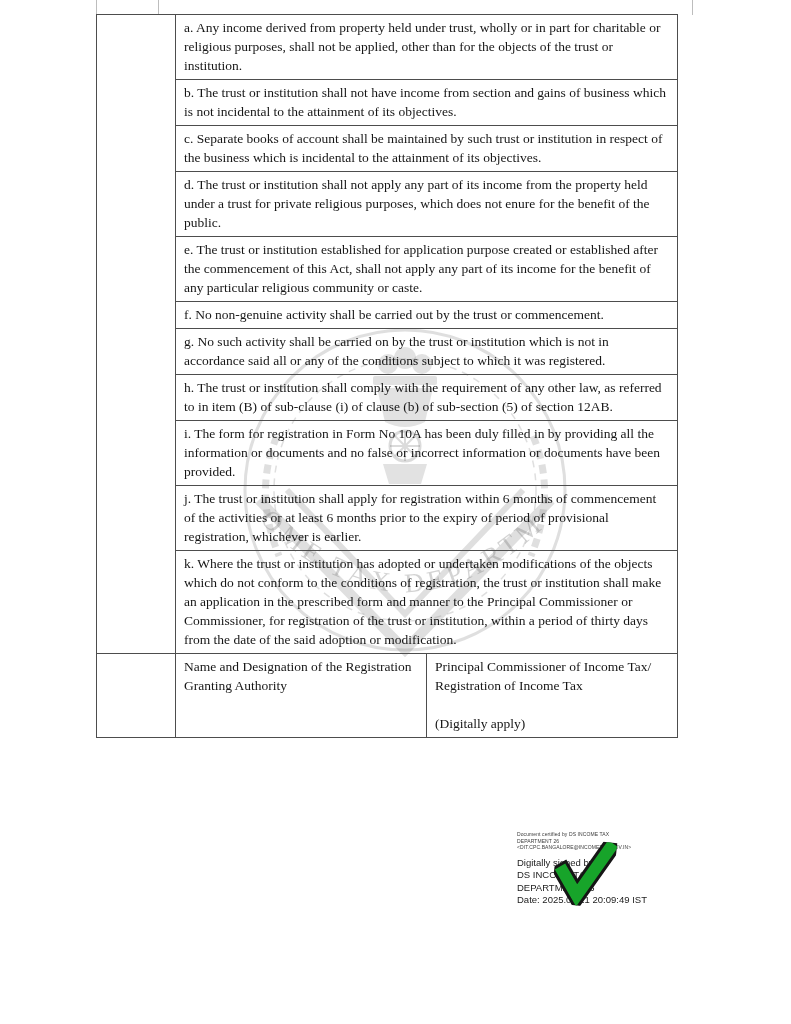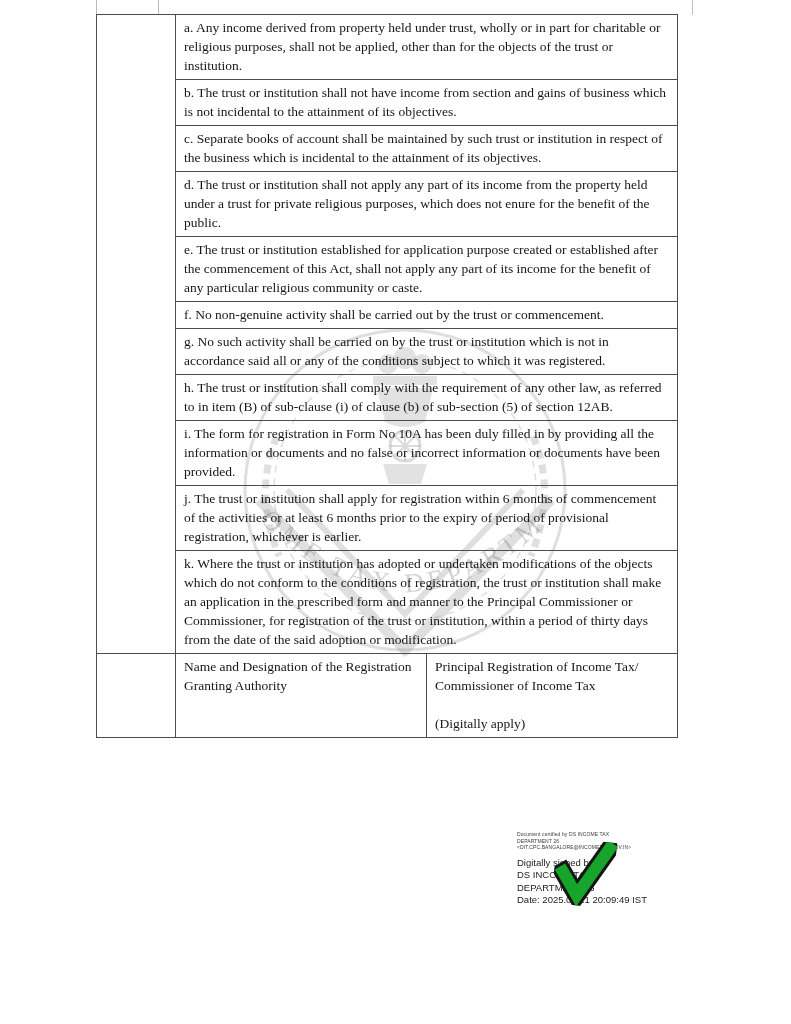--- a/index.html
+++ b/index.html
@@ -119,21 +119,21 @@
     <tr>
           <td colspan="2">j. The trust or institution shall apply for registration within 6 months of commencement of the activities or at least 6 months prior to the expiry of period of provisional registration, whichever is earlier.</td>
         </tr>
     <tr>
           <td colspan="2">k. Where the trust or institution has adopted or undertaken modifications of the objects which do not conform to the conditions of registration, the trust or institution shall make an application in the prescribed form and manner to the Principal Commissioner or Commissioner, for registration of the trust or institution, within a period of thirty days from the date of the said adoption or modification.</td>
         </tr>
     <tr>
       <td class="colnarrow footcell"></td>
       <td class="fl">Name and Designation of the Registration Granting Authority</td>
       <td class="fr">
-        <div>Principal Registration of Income Tax/ Commissioner of Income Tax</div>
+        <div>Principal Commissioner of Income Tax/ Registration of Income Tax</div>
         <div class="gapline"></div>
         <div>(Digitally apply)</div>
       </td>
     </tr>
   </tbody>
     </table>
 
   <div class="sig">
     <div class="cert">
       <div>Document certified by DS INCOME TAX</div>

